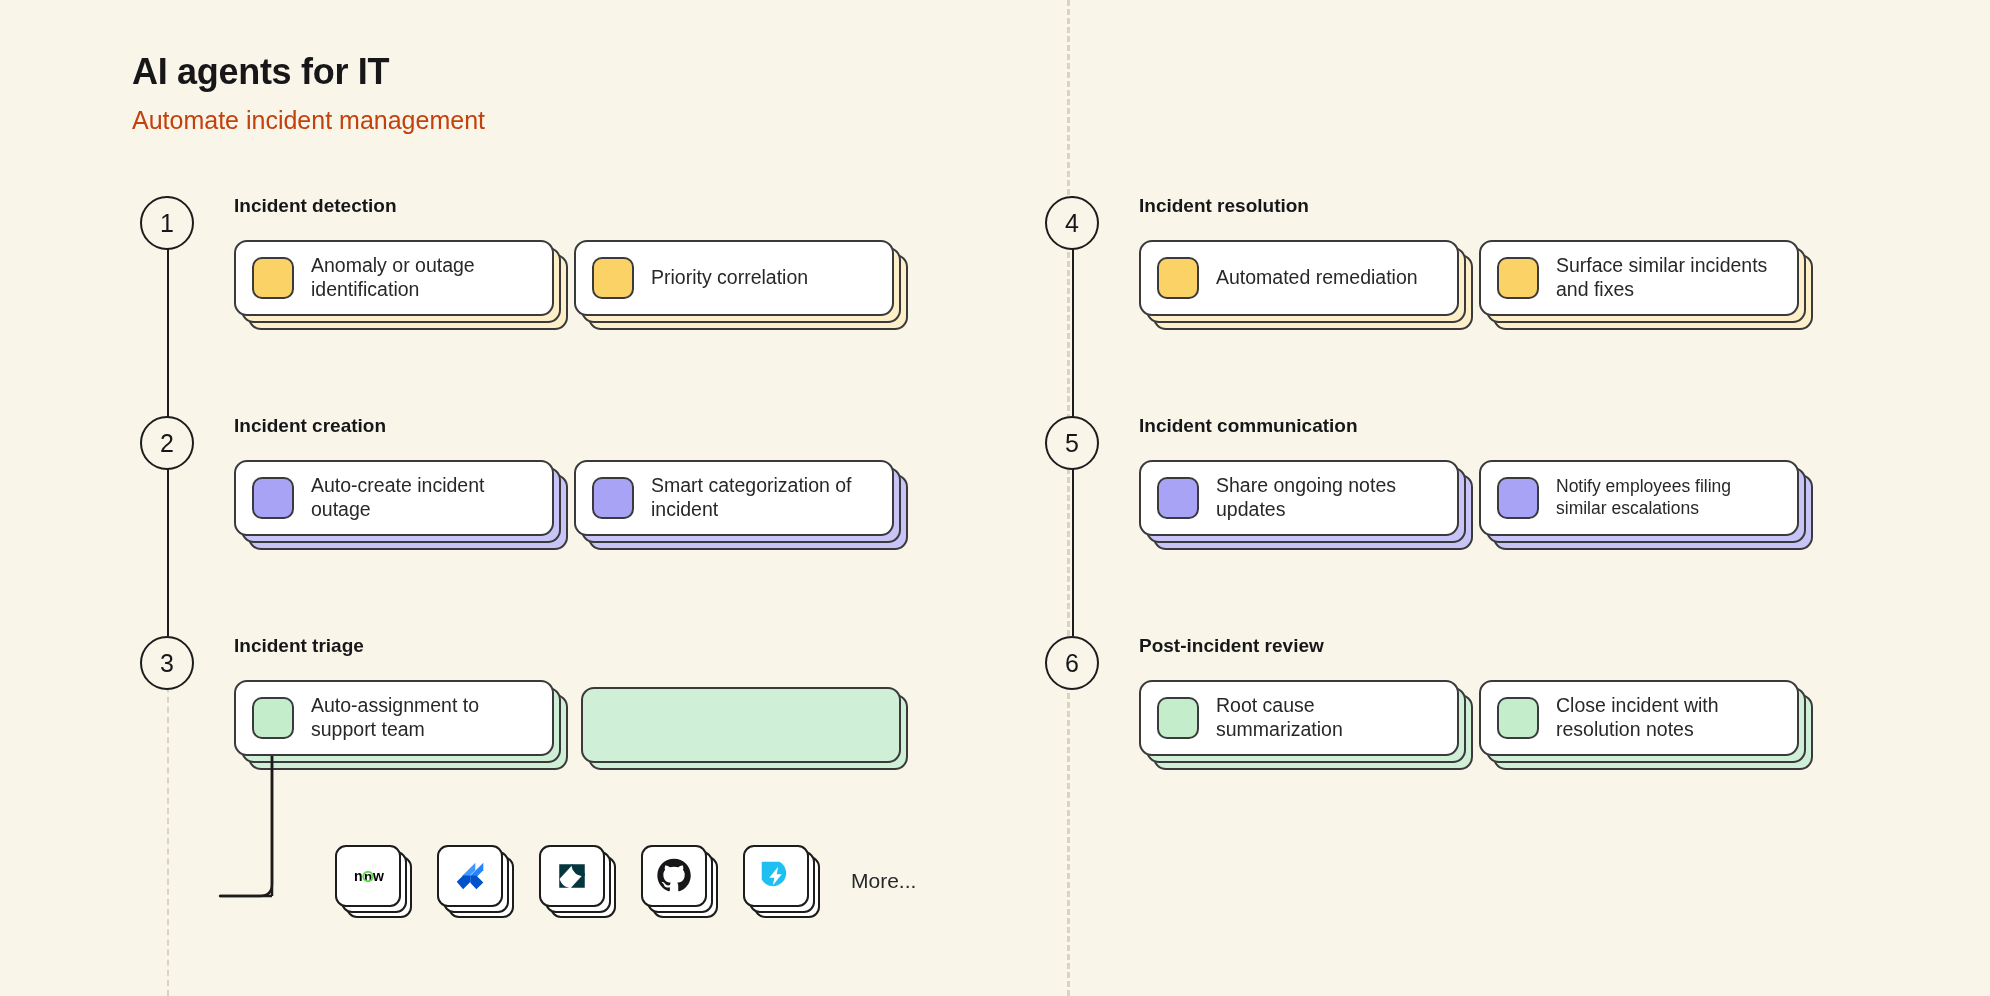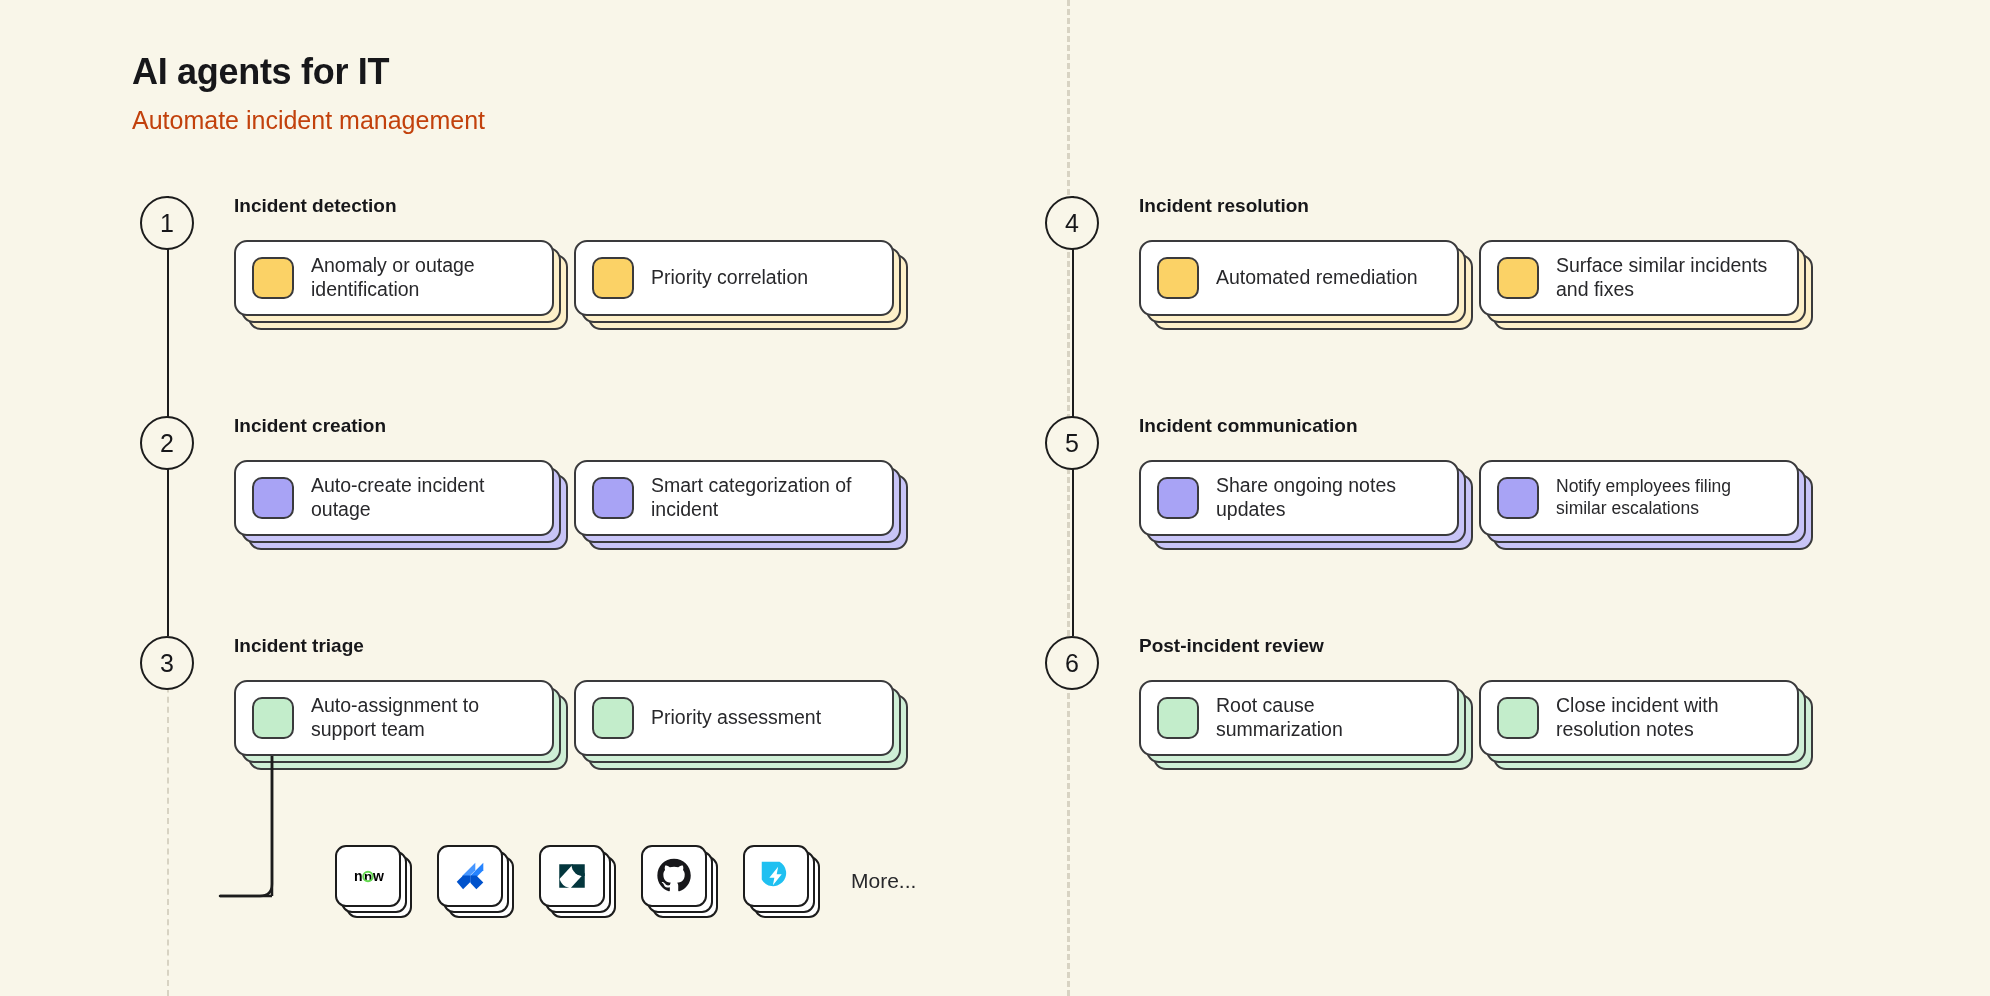--- a/index.html
+++ b/index.html
@@ -300,24 +300,20 @@
             <div class="layer l2"></div>
             <div class="layer l1"></div>
             <div class="layer top">
               <span class="chip"></span>
               <span class="card-label">Auto-assignment to support team</span>
             </div>
           </div>
           <div class="card-stack theme-green">
             <div class="layer l2"></div>
             <div class="layer l1"></div>
-            <div class="layer top">
-              <span class="chip"></span>
-              <span class="card-label">Priority assessment</span>
-            </div>
           </div>
         </div>
       </div>
     </div>
   </div>
 
   <div class="column right">
 
     <div class="step">
       <div class="rail"></div>

